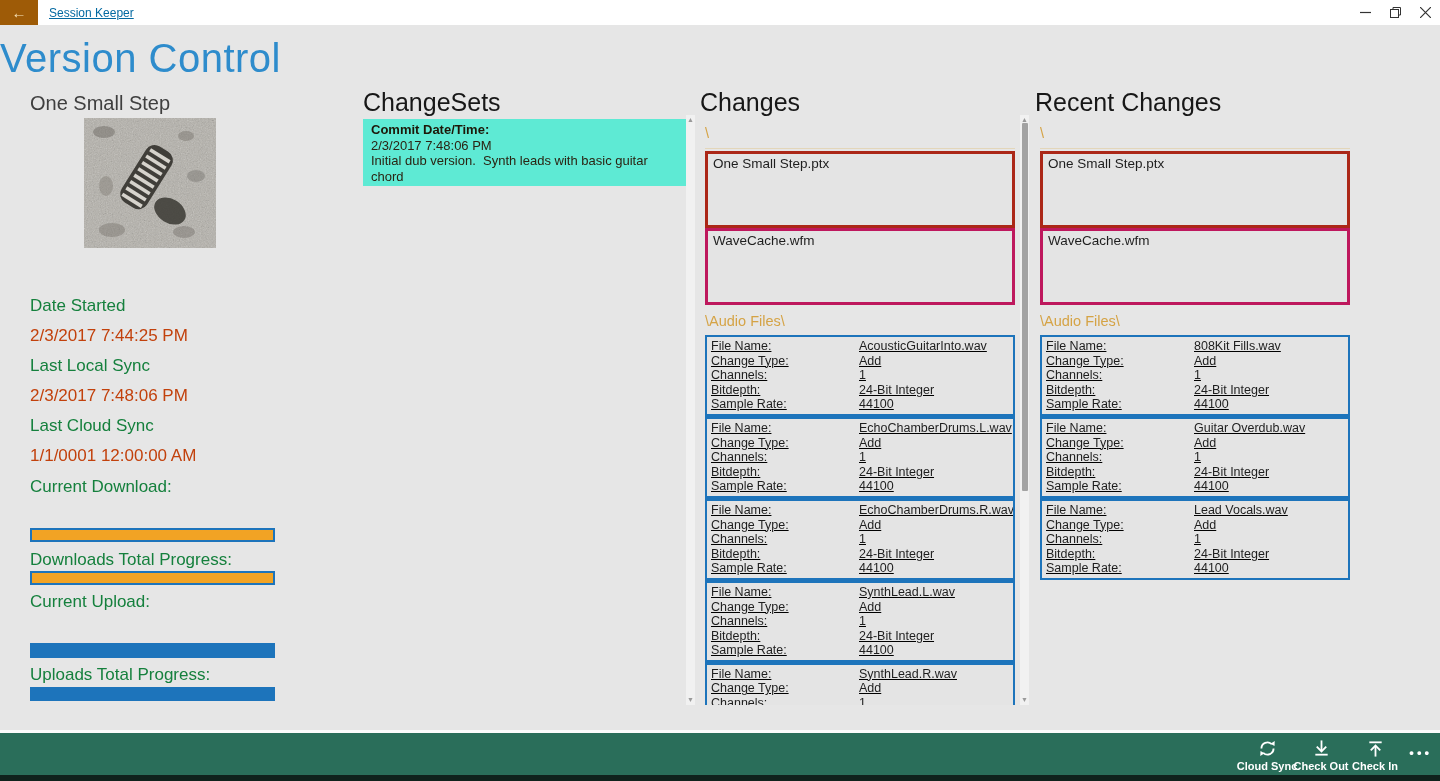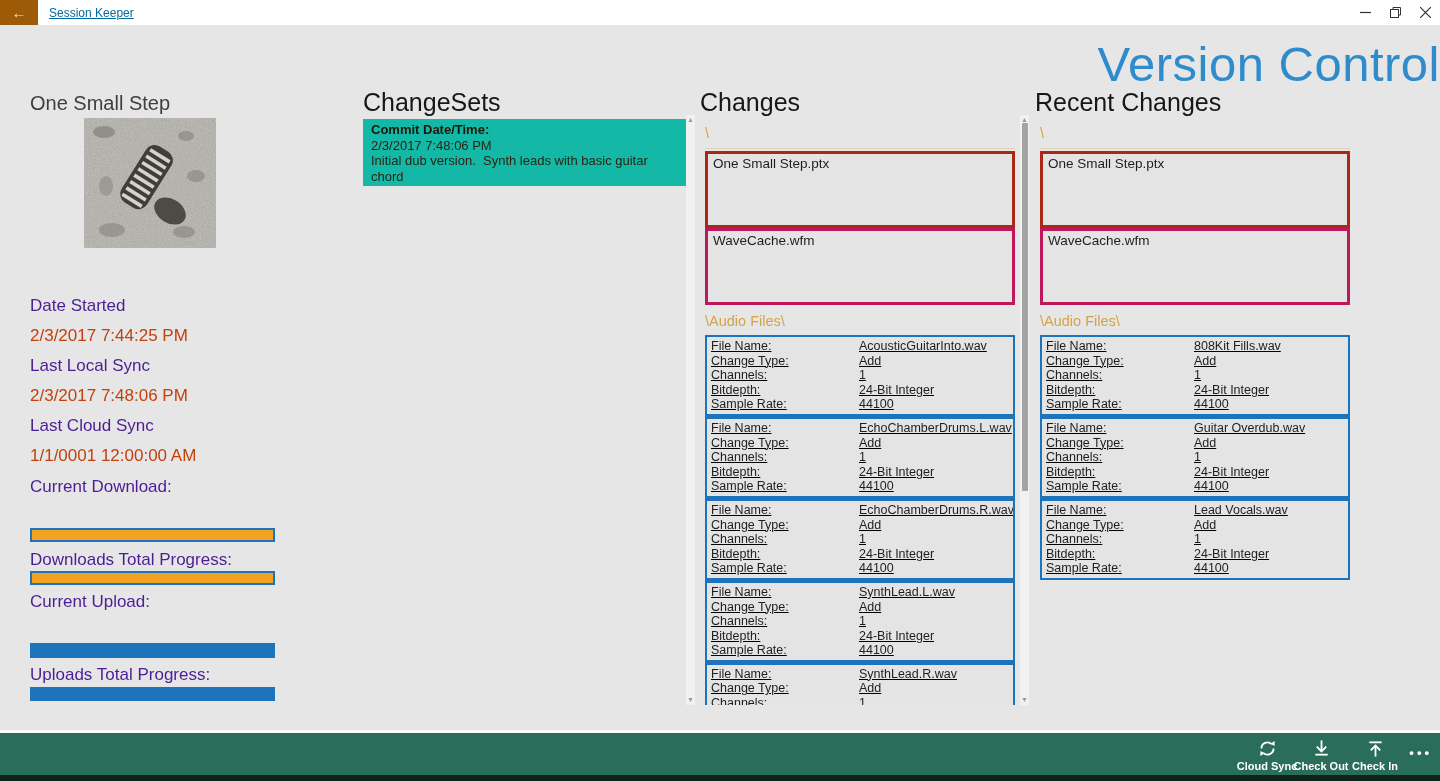--- a/index.html
+++ b/index.html
@@ -14,38 +14,38 @@
   .back-btn {
     position:absolute; top:0; left:0; width:38px; height:25px; background:#9e5b07;
     color:#f7e2b8; font-size:15px; line-height:25px; text-align:center; cursor:pointer;
   }
   .app-title { position:absolute; left:49px; top:6px; font-size:12px; color:#0369a1;text-decoration:underline; }
   .win-controls { position:absolute; right:0; top:0; height:25px; display:flex; }
   .win-btn { width:30px; height:25px; display:flex; align-items:center; justify-content:center; color:#333; cursor:pointer; }
   .win-btn svg { display:block; }
   
   .page-title {
-    position:absolute; top:36px; left:0; width:1440px; text-align:right;
-    font-size:49px; font-weight:300; color:#2e8ccc; letter-spacing:0.5px;
+    position:absolute; top:36px; left:0; width:1440px; text-align:left;
+    font-size:40px; font-weight:300; color:#2e8ccc; letter-spacing:0.5px;
   }
   
   .session-name { position:absolute; left:30px; top:92px; font-size:20px; font-weight:400; color:#3f3f3f; }
   .session-img { position:absolute; left:84px; top:118px; width:132px; height:130px; }
   .fld { position:absolute; left:30px; font-size:17px; line-height:20px; }
-  .fld.blue { color:#4c1d95; }
+  .fld.blue { color:#15803d; }
   .fld.dark { color:#c2410c; }
   .pbar { position:absolute; left:30px; width:245px; }
   .pbar.outlined { height:14px; border:2px solid #1d74bb; background:#f2a324; }
   .pbar.solid-blue { height:15px; background:#1d74bb; }
   
   .col-head { position:absolute; top:88px; font-size:25px; font-weight:400; color:#171717; }
   
   .changeset-box {
     position:absolute; left:363px; top:119px; width:324px; height:67px;
-    background:#14b8a6; color:#2b2413; font-size:13px; line-height:15.5px;
+    background:#5eead4; color:#2b2413; font-size:13px; line-height:15.5px;
     padding:3px 8px; overflow:hidden; cursor:pointer;
   }
   .changeset-box .b { font-weight:bold; color:#1d1708; }
   .changeset-box .comment { white-space:pre-wrap; }
   
   .vscroll { position:absolute; top:115px; width:9px; height:590px; background:#f1f1f1; cursor:pointer; }
   .vscroll .arrow { position:absolute; left:0; width:9px; height:10px; color:#9a9a9a; font-size:7px; line-height:10px; text-align:center; }
   .vscroll .arrow.down { bottom:0; }
   .vscroll .thumb { position:absolute; left:1.5px; width:6px; background:#a3a3a3; border-radius:1px; }
   

